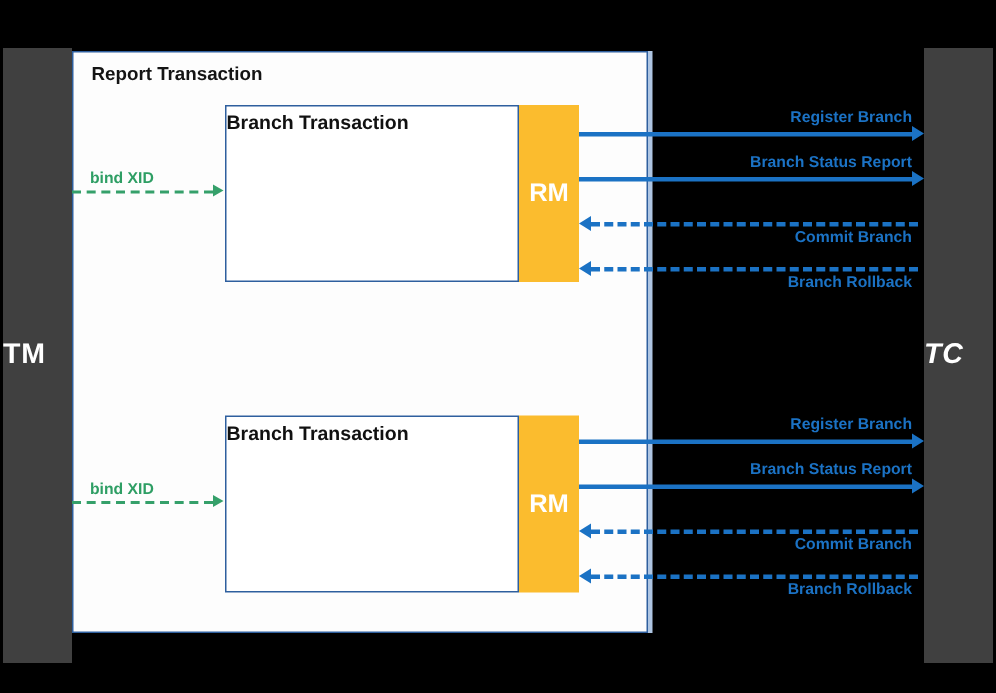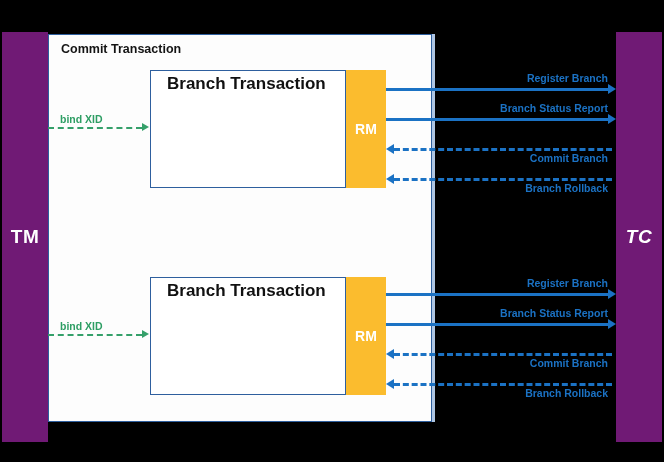--- a/index.html
+++ b/index.html
@@ -12,25 +12,24 @@
     width: 664px;
     height: 462px;
     background: #000000;
     overflow: hidden;
     font-family: "Liberation Sans", sans-serif;
   }
 
   
   .actor-bar {
     position: absolute;
-    background: #701a75;
+    background: #404040;
     box-sizing: border-box;
     display: flex;
     align-items: center;
-    justify-content: center;
   }
   .actor-label {
     color: #FFFFFF;
     font-size: 19px;
     font-weight: 700;
     letter-spacing: 0.5px;
     font-family: "Liberation Sans", sans-serif;
   }
   #tm-bar  { left: 2px;   top: 32px; width: 46px; height: 410px; }
   #tc-bar  { left: 616px; top: 32px; width: 46px; height: 410px; font-style: italic; }
@@ -58,43 +57,43 @@
 
   
   .branch-box {
     position: absolute;
     background: #FFFFFF;
     border: 1px solid #2E5F9E;
     box-sizing: border-box;
   }
   .branch-title {
     position: absolute;
-    left: 16px;
+    left: 0;
     top: 3px;
-    font-size: 17px;
+    font-size: 13px;
     font-weight: 700;
     color: #111111;
     white-space: nowrap;
     font-family: "Liberation Sans", sans-serif;
   }
   #branch-box-1 { left: 150px; top: 70px;  width: 196px; height: 118px; }
   #branch-box-2 { left: 150px; top: 277px; width: 196px; height: 118px; }
 
   
   .rm-box {
     position: absolute;
     background: #FBBC2E;
     box-sizing: border-box;
     display: flex;
     align-items: center;
     justify-content: center;
   }
   .rm-label {
     color: #FFFFFF;
-    font-size: 14px;
+    font-size: 17px;
     font-weight: 700;
     font-family: "Liberation Sans", sans-serif;
   }
   #rm-box-1 { left: 346px; top: 70px;  width: 40px; height: 118px; }
   #rm-box-2 { left: 346px; top: 277px; width: 40px; height: 118px; }
 
   
   .bind-arrow-line {
     position: absolute;
     height: 0;
@@ -174,21 +173,21 @@
 
   <div class="actor-bar" id="tm-bar">
     <span class="actor-label">TM</span>
   </div>
 
   <div class="actor-bar" id="tc-bar">
     <span class="actor-label">TC</span>
   </div>
 
   <div id="global-panel">
-    <span id="global-title">Commit Transaction</span>
+    <span id="global-title">Report Transaction</span>
   </div>
 
   <div id="panel-edge-line"></div>
 
   <div class="branch-box" id="branch-box-1">
     <span class="branch-title">Branch Transaction</span>
   </div>
   <div class="rm-box" id="rm-box-1">
     <span class="rm-label">RM</span>
   </div>

